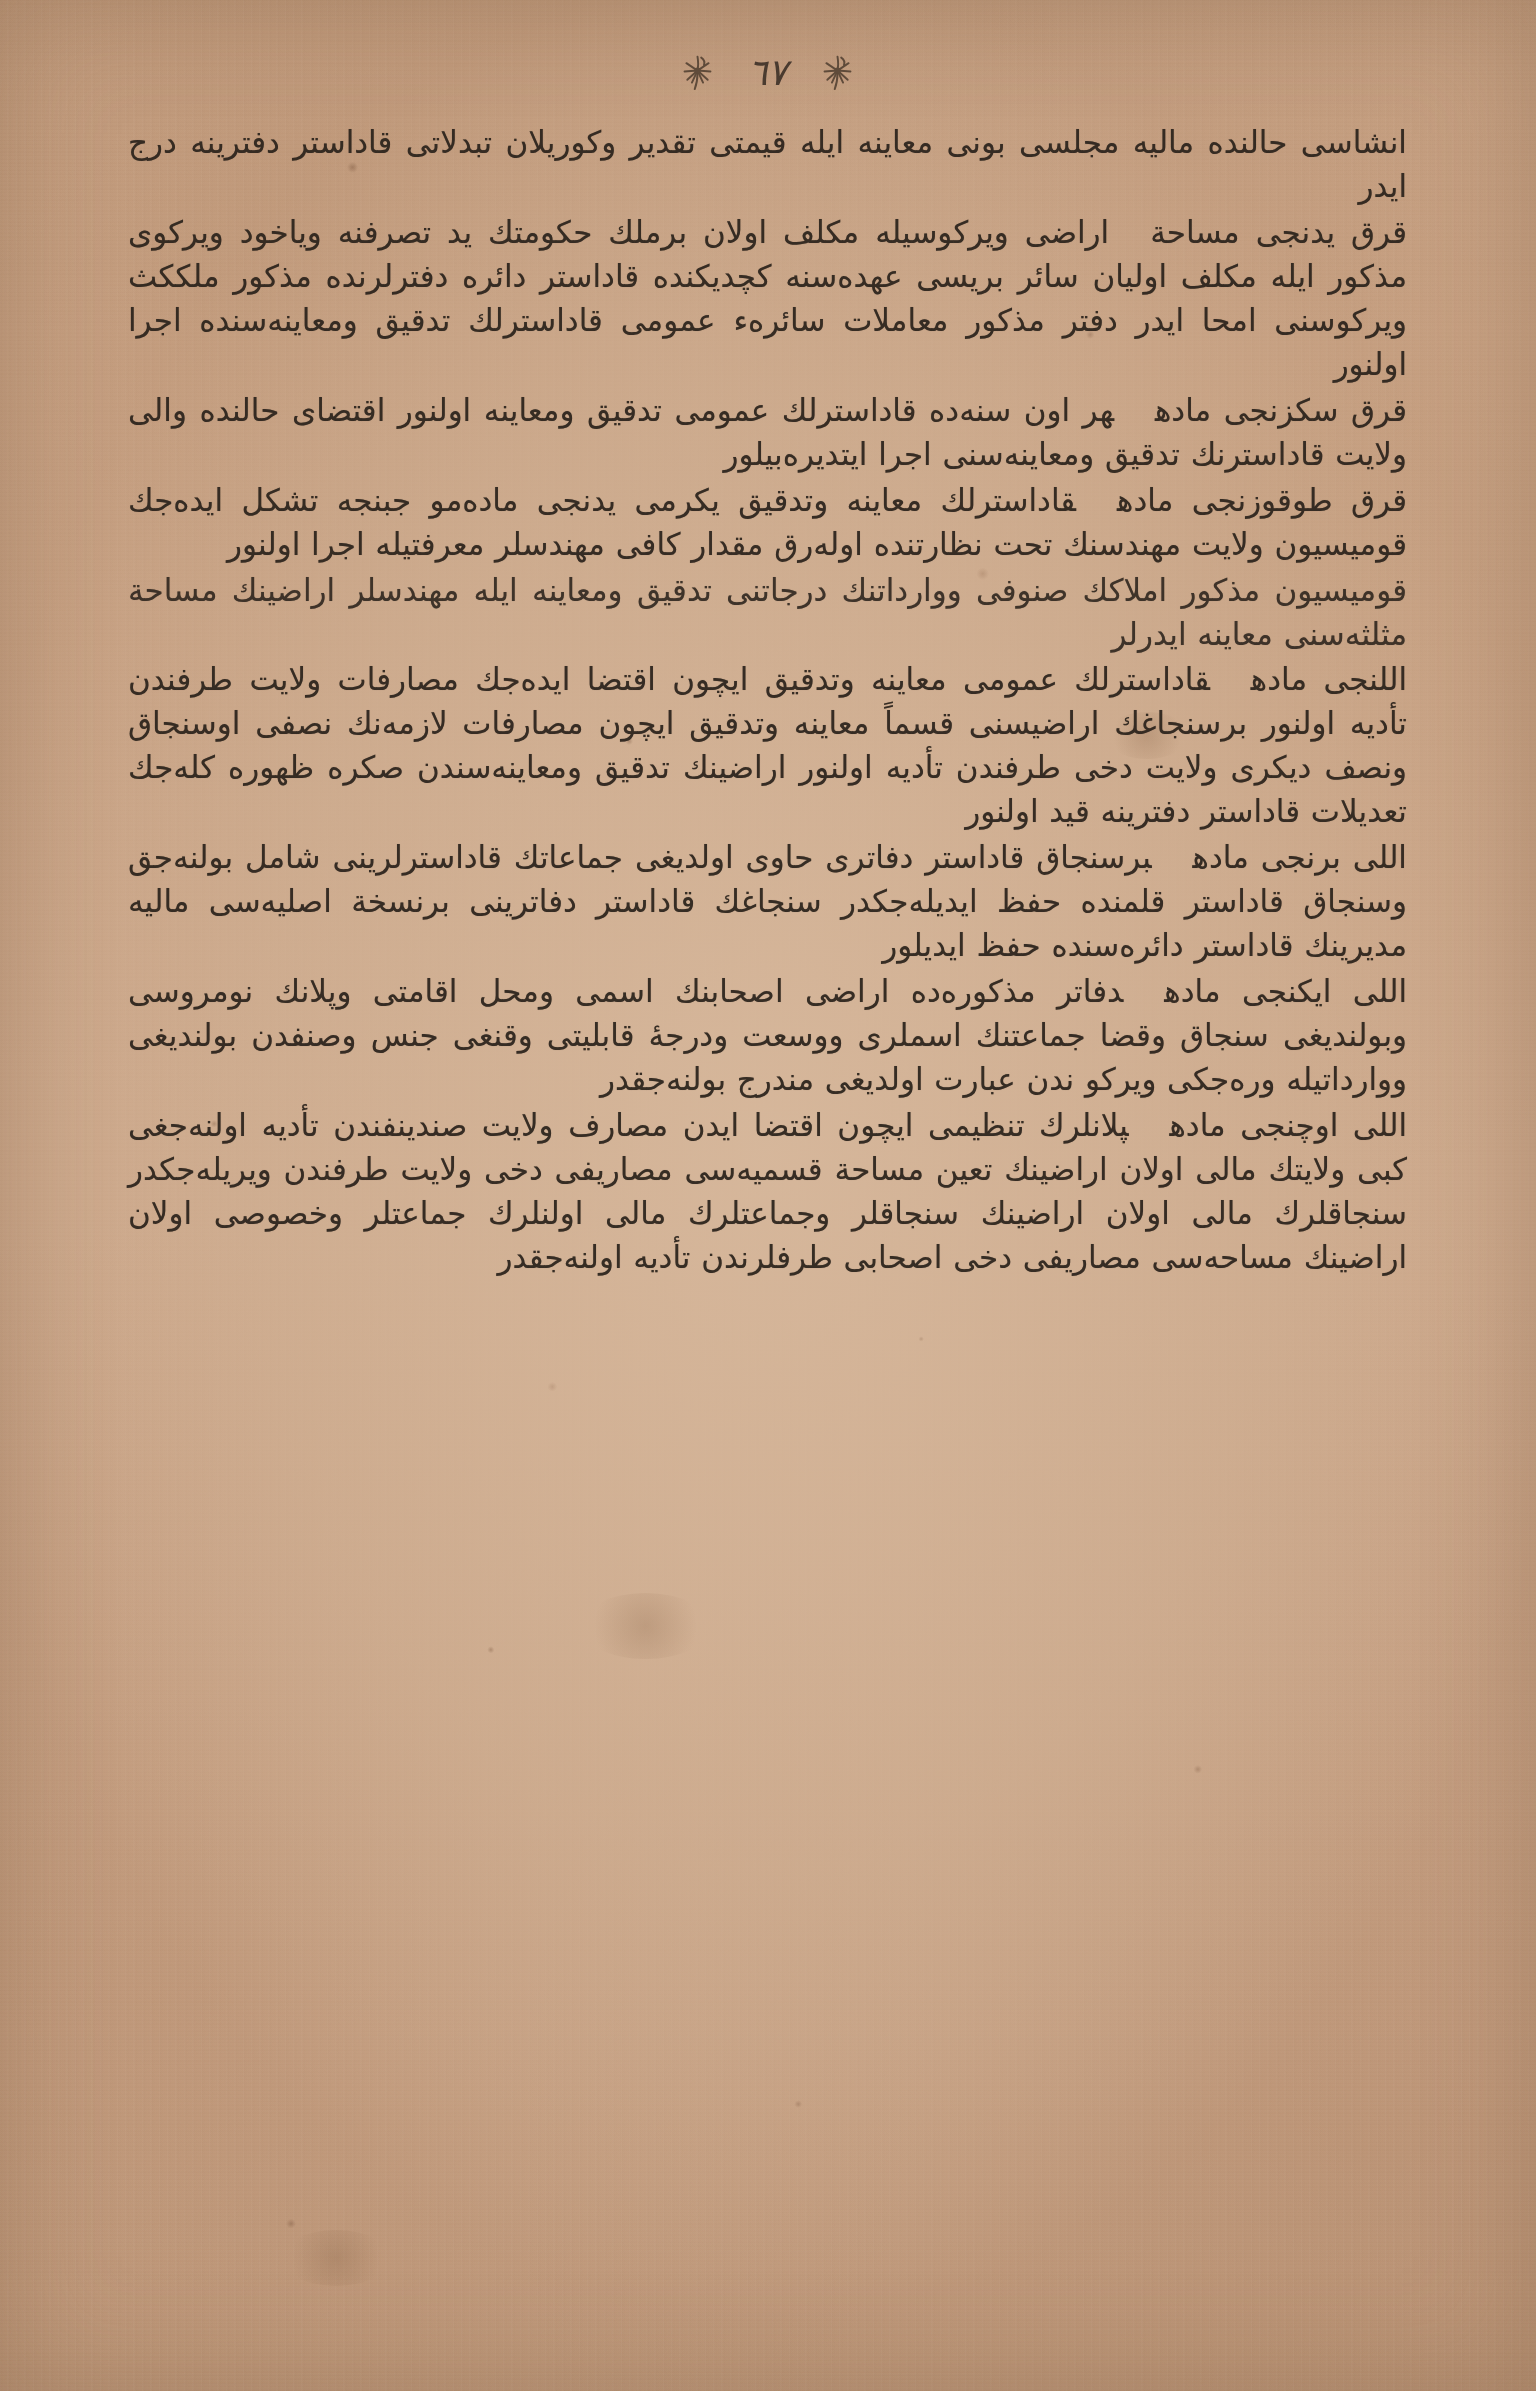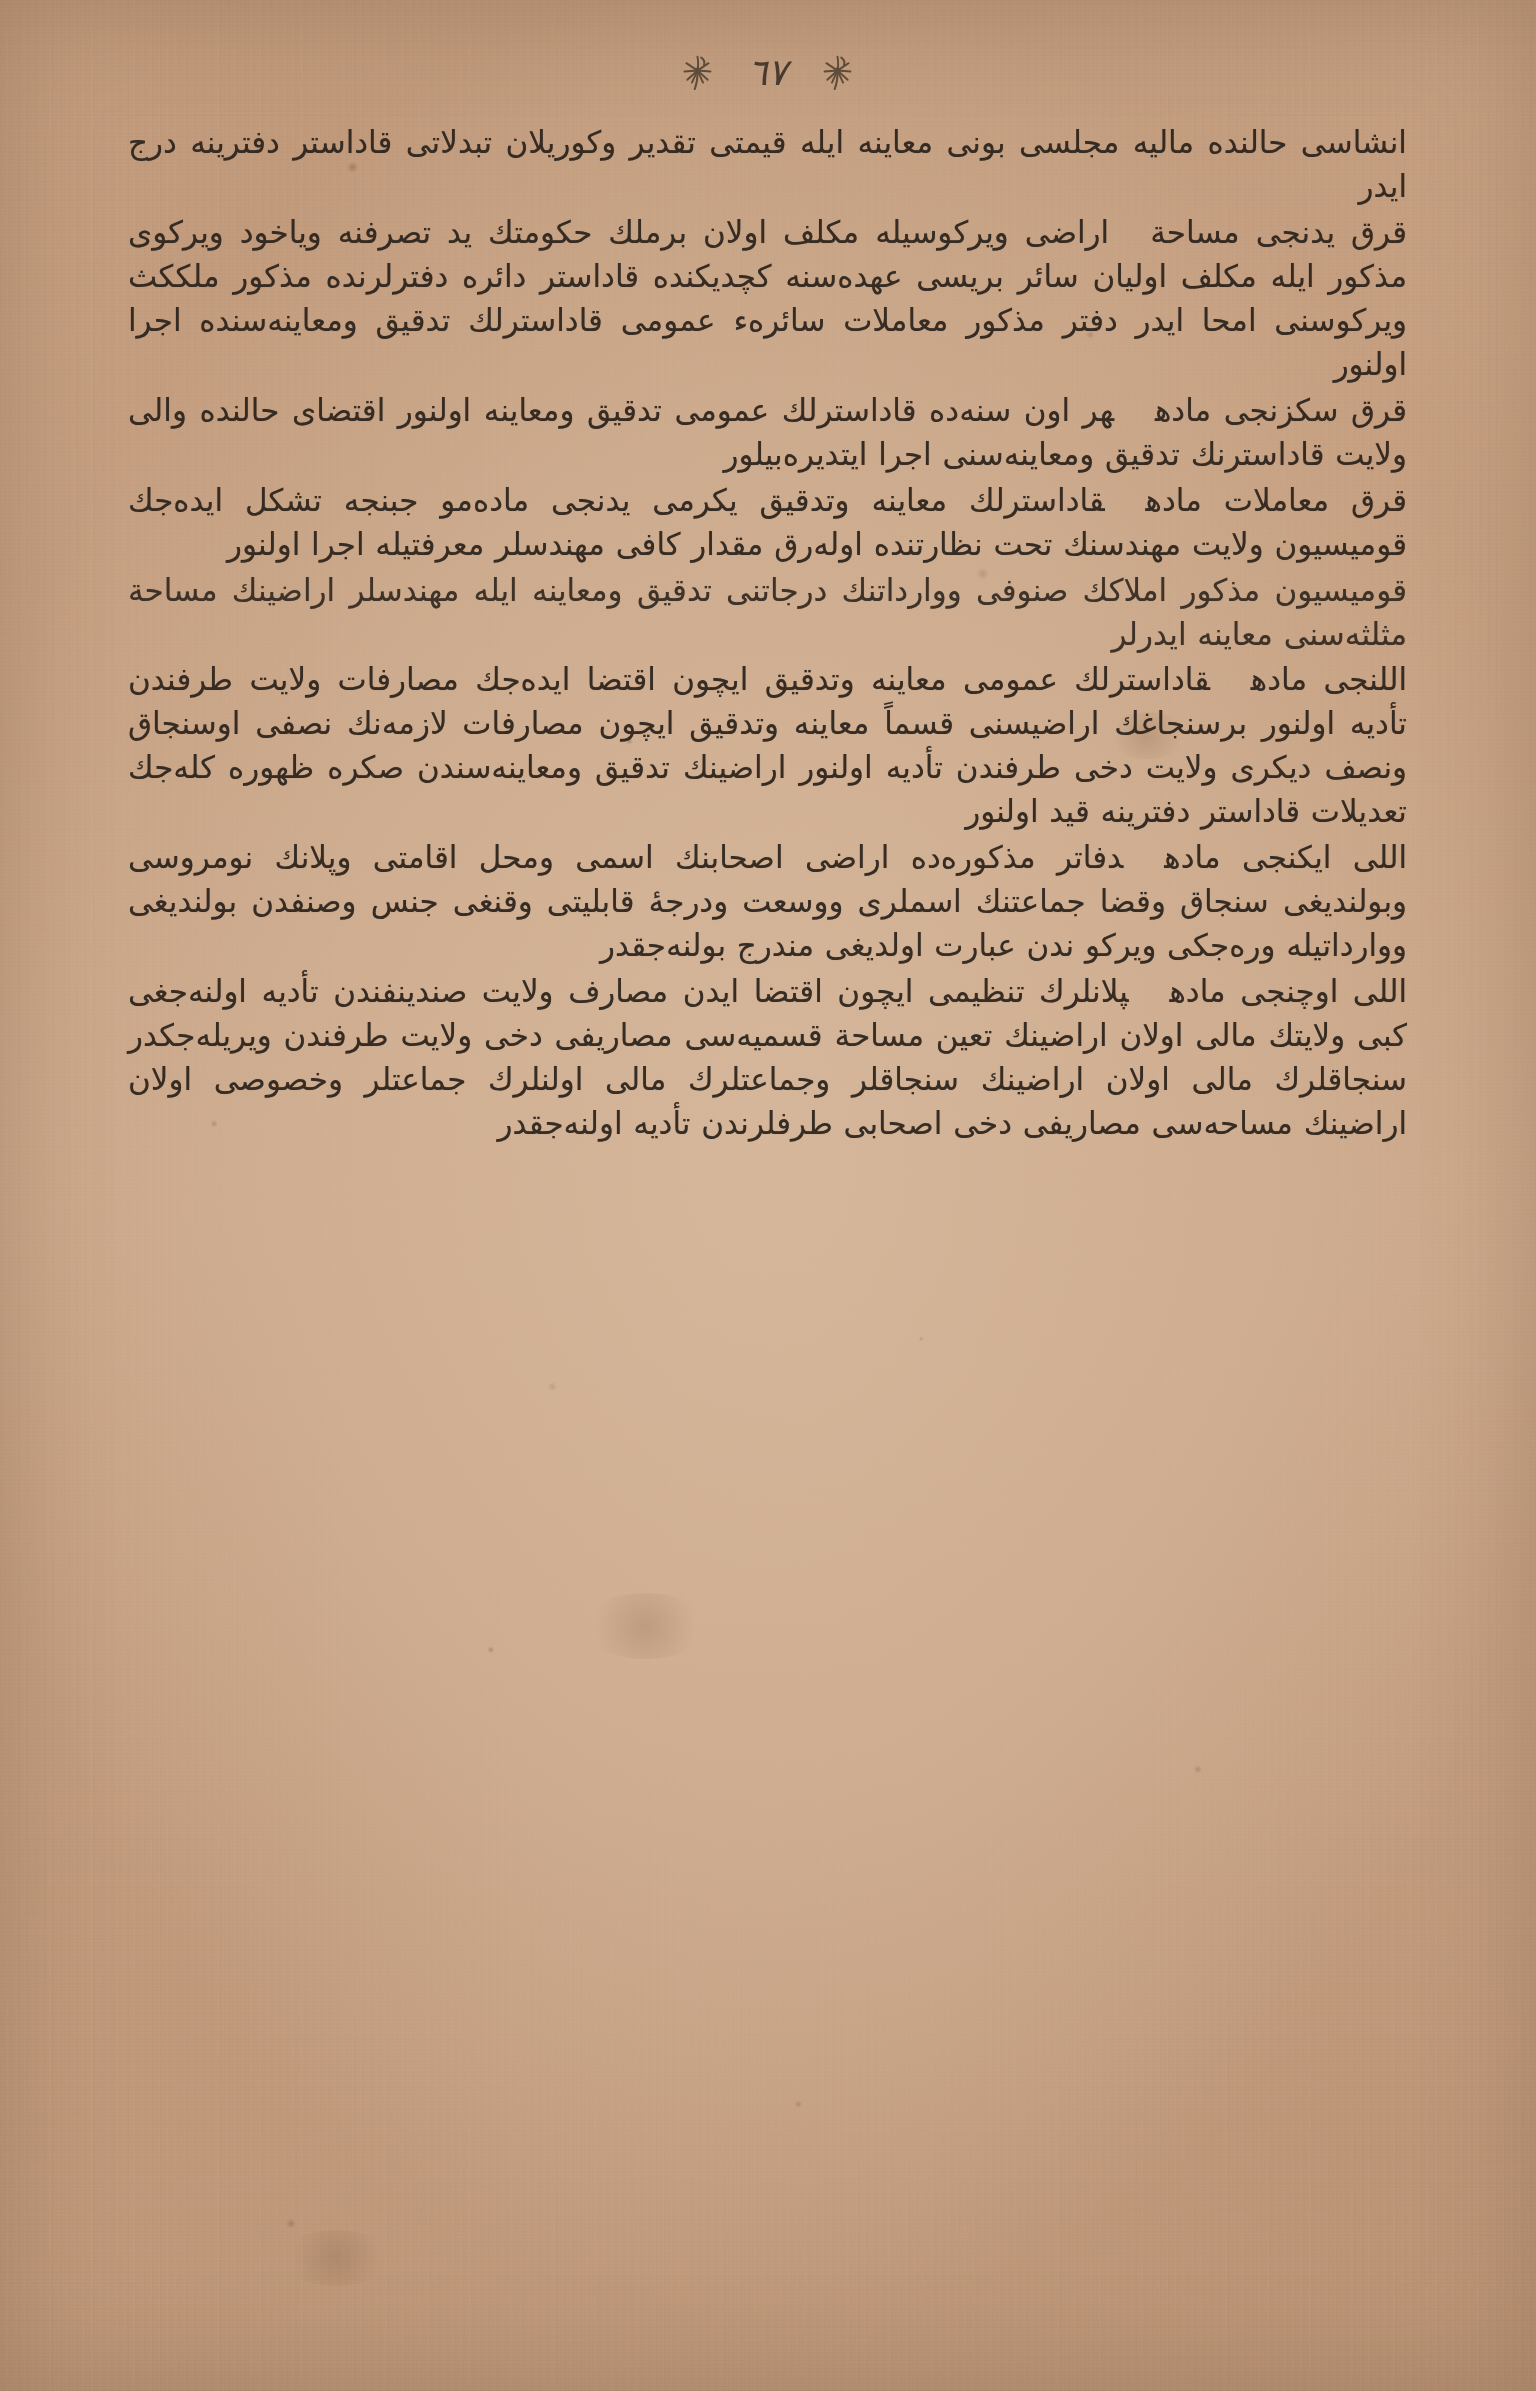--- a/index.html
+++ b/index.html
@@ -201,26 +201,27 @@
   </div>
 
   <div class="textblock">
 
     <p class="para"><span>انشاسی حالنده ماليه مجلسی بونی معاينه ايله قيمتی تقدير وكوريلان تبدلاتی قاداستر دفترينه درج ايدر</span></p>
 
     <p class="para"><span class="article-label">قرق يدنجی مساحة</span><span>اراضی ويركوسيله مكلف اولان برملك حكومتك يد تصرفنه وياخود ويركوی مذكور ايله مكلف اوليان سائر بريسی عهده‌سنه كچديكنده قاداستر دائره دفترلرنده مذكور ملككث ويركوسنی امحا ايدر دفتر مذكور معاملات سائره‌ء عمومی قاداسترلك تدقيق ومعاينه‌سنده اجرا اولنور</span></p>
 
     <p class="para"><span class="article-label">قرق سكزنجی ماده</span><span>هر اون سنه‌ده قاداسترلك عمومی تدقيق ومعاينه اولنور اقتضای حالنده والی ولايت قاداسترنك تدقيق ومعاينه‌سنی اجرا ايتديره‌بيلور</span></p>
 
-    <p class="para"><span class="article-label">قرق معاملات ماده</span><span>قاداسترلك معاينه وتدقيق يكرمی يدنجی ماده‌مو جبنجه تشكل ايده‌جك قوميسيون ولايت مهندسنك تحت نظارتنده اوله‌رق مقدار كافی مهندسلر معرفتيله اجرا اولنور</span></p>
+    <p class="para"><span class="article-label">قرق طوقوزنجی ماده</span><span>قاداسترلك معاينه وتدقيق يكرمی يدنجی ماده‌مو جبنجه تشكل ايده‌جك قوميسيون ولايت مهندسنك تحت نظارتنده اوله‌رق مقدار كافی مهندسلر معرفتيله اجرا اولنور</span></p>
 
     <p class="para ink-fade-1"><span>قوميسيون مذكور املاكك صنوفی ووارداتنك درجاتنی تدقيق ومعاينه ايله مهندسلر اراضينك مساحة مثلثه‌سنی معاينه ايدرلر</span></p>
 
     <p class="para"><span class="article-label">اللنجی ماده</span><span>قاداسترلك عمومی معاينه وتدقيق ايچون اقتضا ايده‌جك مصارفات ولايت طرفندن تأديه اولنور برسنجاغك اراضيسنی قسماً معاينه وتدقيق ايچون مصارفات لازمه‌نك نصفی اوسنجاق ونصف ديكری ولايت دخی طرفندن تأديه اولنور اراضينك تدقيق ومعاينه‌سندن صكره ظهوره كله‌جك تعديلات قاداستر دفترينه قيد اولنور</span></p>
 
+    <p class="para"><span class="article-label">اللی برنجی ماده</span><span>برسنجاق قاداستر دفاتری حاوی اولديغی جماعاتك قاداسترلرينی شامل بولنه‌جق وسنجاق قاداستر قلمنده حفظ ايديله‌جكدر سنجاغك قاداستر دفاترينی برنسخة اصليه‌سی ماليه مديرينك قاداستر دائره‌سنده حفظ ايديلور</span></p>
 
     <p class="para"><span class="article-label">اللی ايكنجی ماده</span><span>دفاتر مذكوره‌ده اراضی اصحابنك اسمی ومحل اقامتی وپلانك نومروسی وبولنديغی سنجاق وقضا جماعتنك اسملری ووسعت ودرجهٔ قابليتی وقنغی جنس وصنفدن بولنديغی ووارداتيله وره‌جكی ويركو ندن عبارت اولديغی مندرج بولنه‌جقدر</span></p>
 
     <p class="para"><span class="article-label">اللی اوچنجی ماده</span><span>پلانلرك تنظيمی ايچون اقتضا ايدن مصارف ولايت صندينفندن تأديه اولنه‌جغی كبی ولايتك مالی اولان اراضينك تعين مساحة قسميه‌سی مصاريفی دخی ولايت طرفندن ويريله‌جكدر سنجاقلرك مالی اولان اراضينك سنجاقلر وجماعتلرك مالی اولنلرك جماعتلر وخصوصی اولان اراضينك مساحه‌سی مصاريفی دخی اصحابی طرفلرندن تأديه اولنه‌جقدر</span></p>
 
   </div>
 
 </div>
 
 

